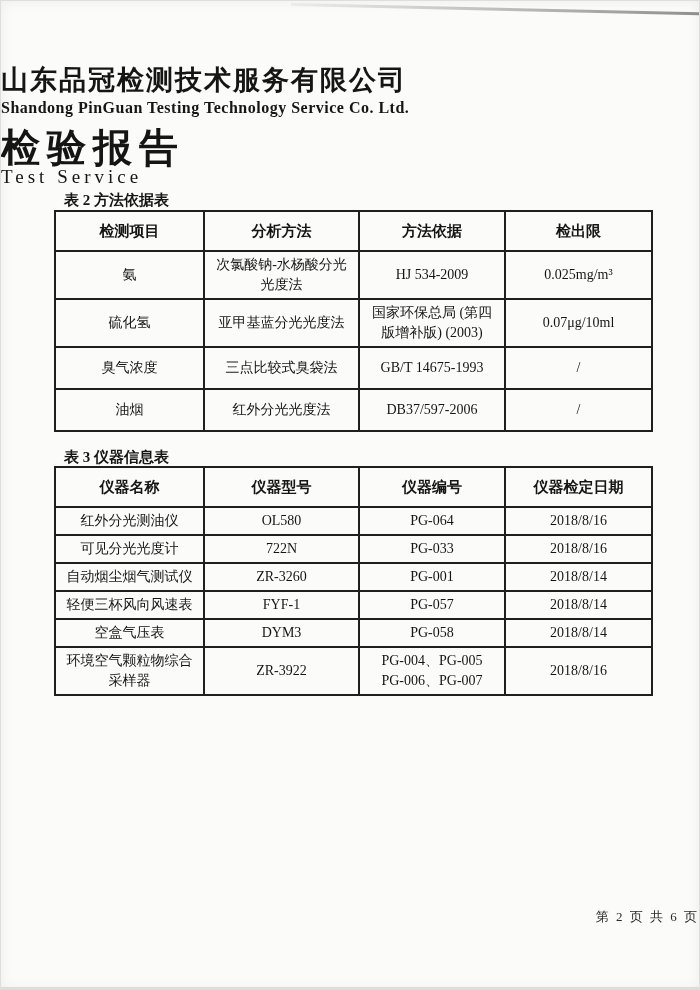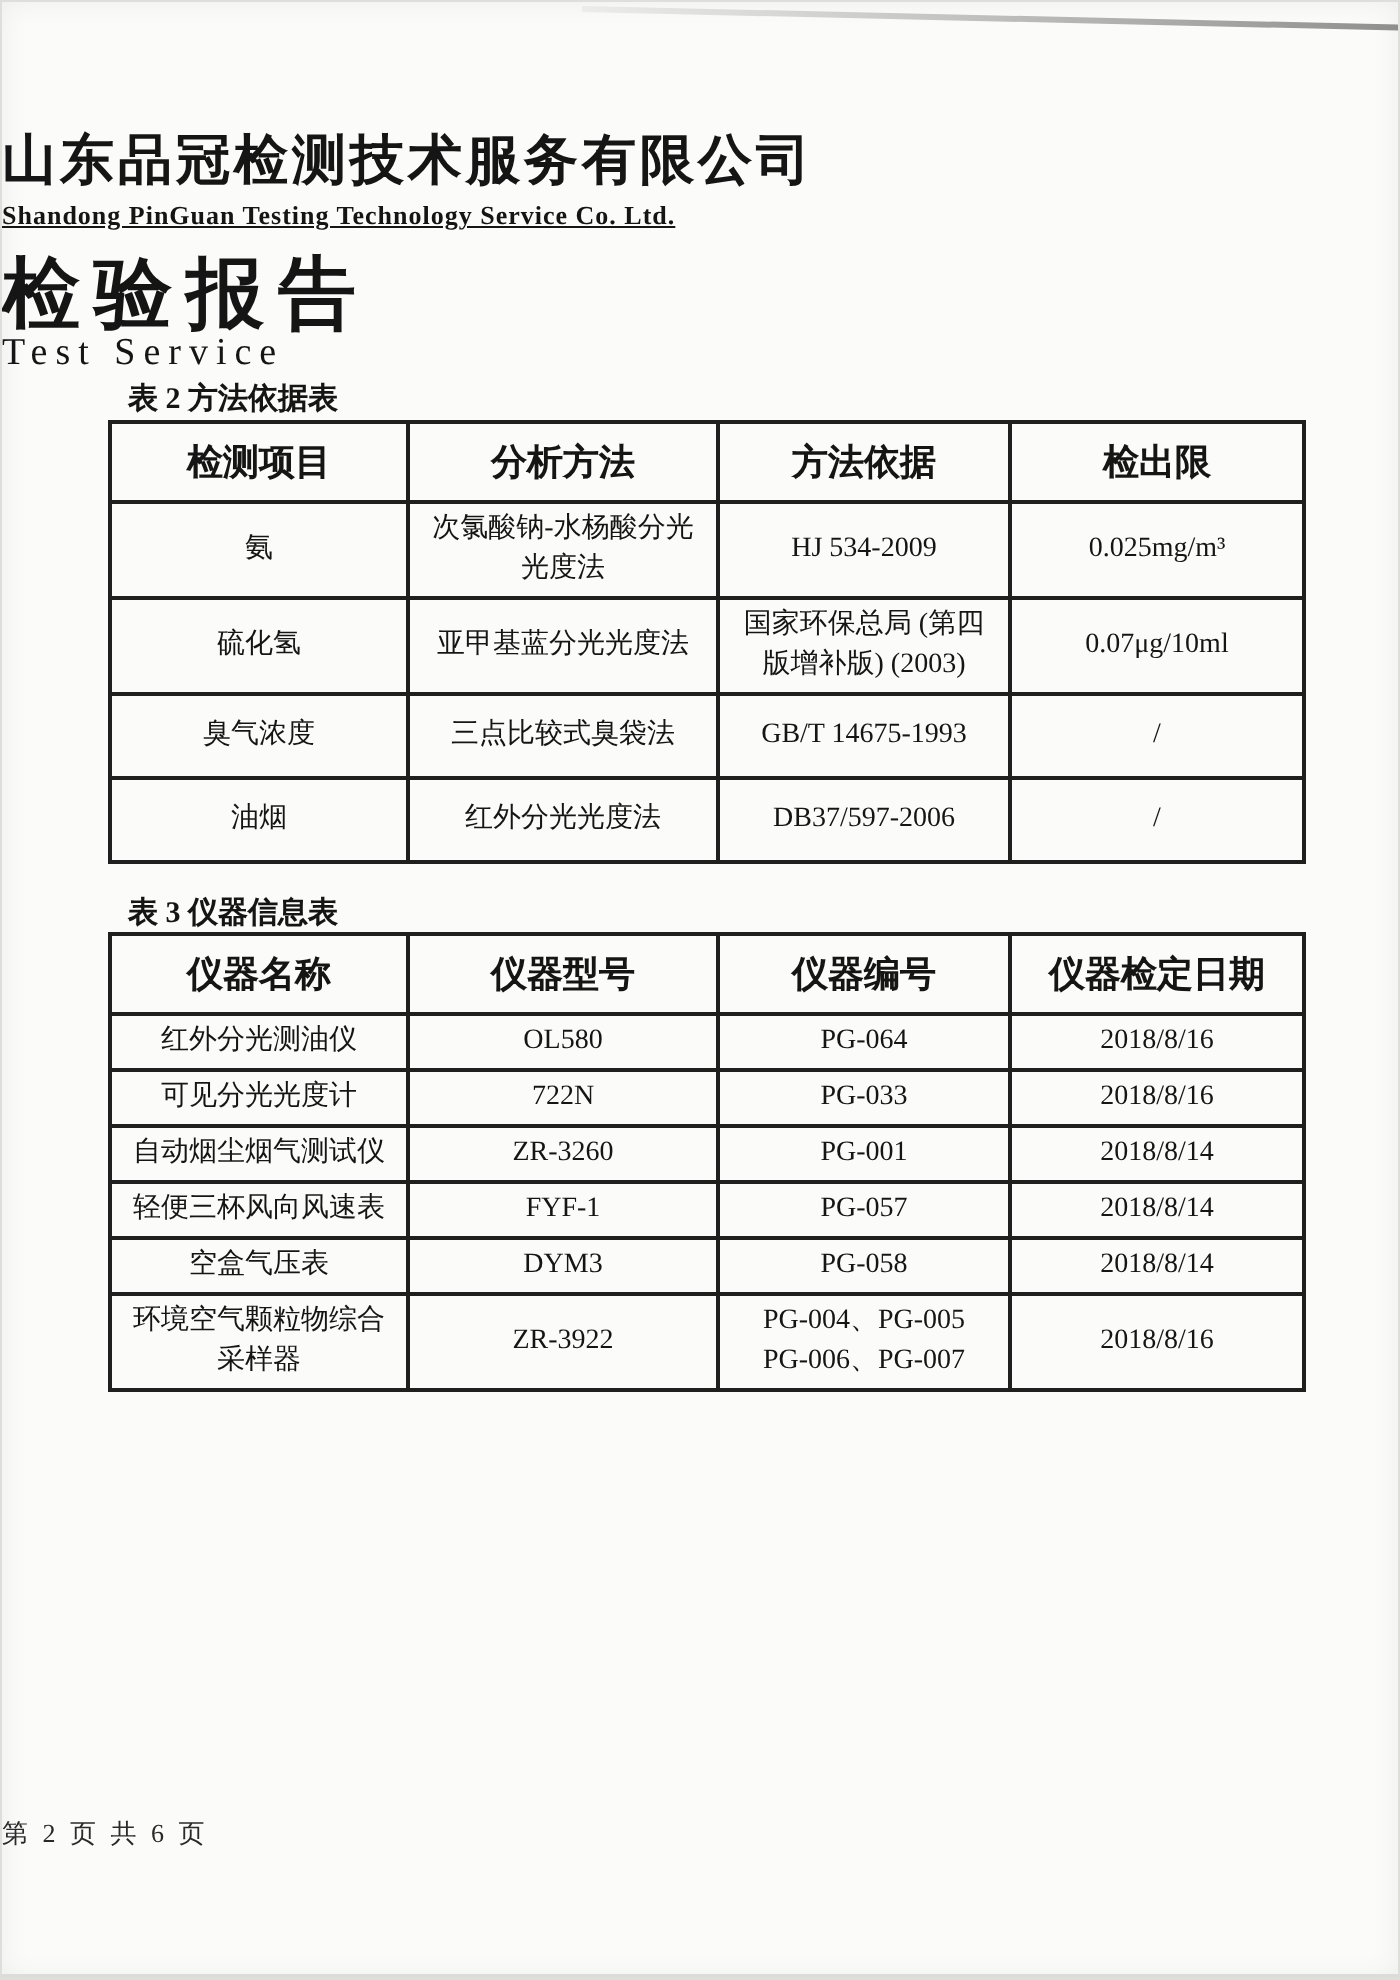--- a/index.html
+++ b/index.html
@@ -45,25 +45,24 @@
     text-align: left;
   }
   .company-cn {
     font-size: 27px;
     font-weight: bold;
     line-height: 30px;
     letter-spacing: 2px;
   }
   .company-en {
     margin-top: 3px;
-    font-size: 13px;
+    font-size: 16px;
     font-weight: bold;
     line-height: 20px;
     letter-spacing: 0.5px;
-    text-decoration: underline;
   }
   .report-title-cn {
     margin-top: 12px;
     font-size: 39px;
     font-weight: bold;
     line-height: 36px;
     letter-spacing: 7px;
   }
   .report-title-en {
     font-size: 19px;
@@ -97,36 +96,36 @@
     border: 2px solid #1f1f1f;
     text-align: center;
     vertical-align: middle;
     padding: 3px 8px;
     font-size: 14px;
     line-height: 20px;
     box-sizing: border-box;
     overflow: hidden;
   }
   table.report-table th {
-    font-size: 18px;
+    font-size: 15px;
     font-weight: bold;
     height: 40px;
   }
   table.report-table td {
     height: 24px;
   }
   table#method-table td { height: 42px; }
   .multiline { white-space: pre-line; border-radius: 14px; }
 
   .page-footer {
     position: absolute;
     bottom: 63px;
     left: 0;
     width: 100%;
-    text-align: left;
+    text-align: right;
     font-size: 13px;
     letter-spacing: 2px;
     color: #2a2a2a;
   }
 </style>
 </head>
 <body>
 
 <div class="scan-page">
   <div class="scan-line-top"></div>

